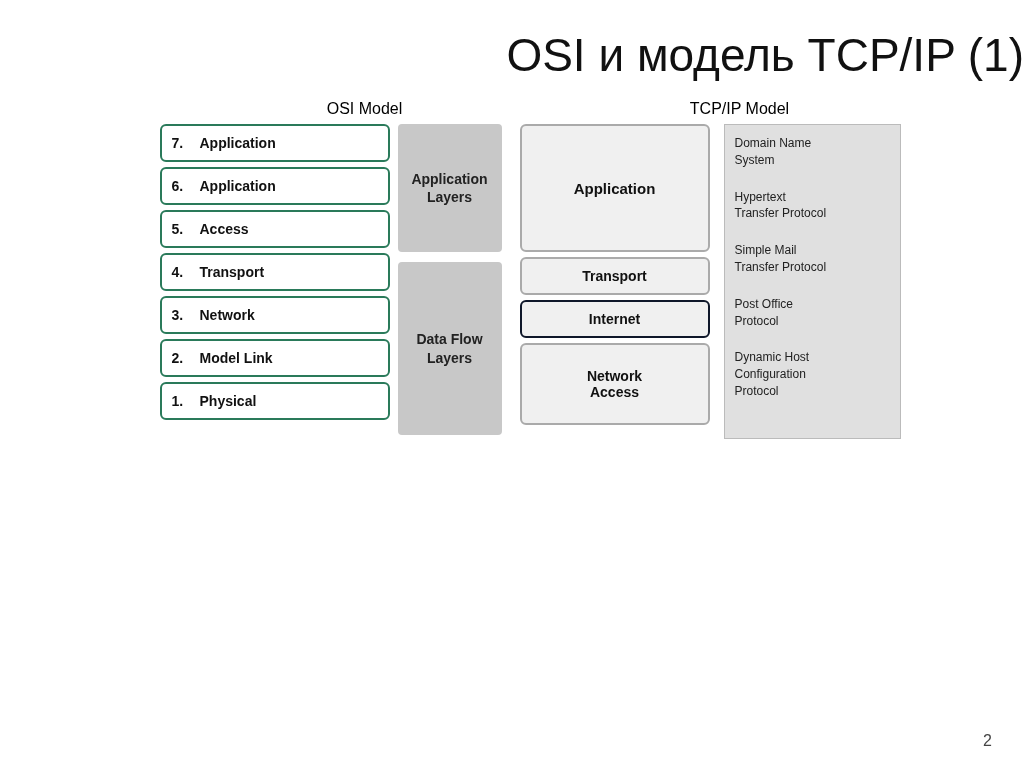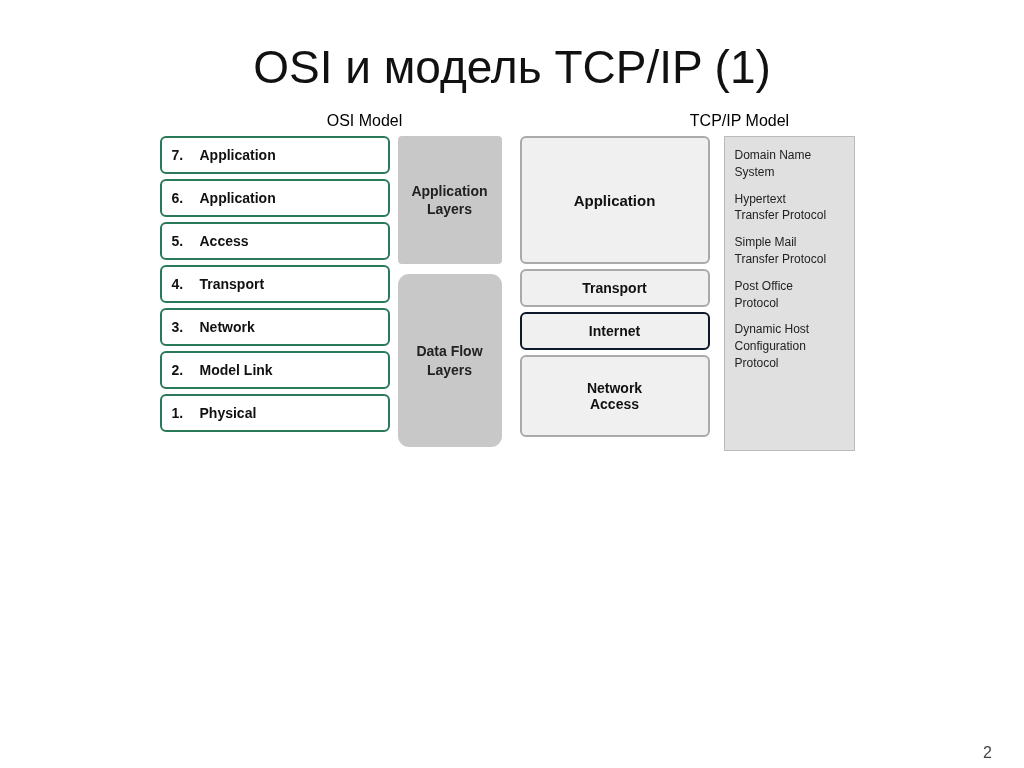--- a/index.html
+++ b/index.html
@@ -13,28 +13,27 @@
     }
 
     .page {
       width: 1024px;
       height: 768px;
       background: #ffffff;
       position: relative;
     }
 
     .title {
-      text-align: center;
+      text-align: right;
       font-size: 46px;
       font-weight: 300;
       padding-top: 28px;
       padding-bottom: 18px;
       color: #111;
       letter-spacing: 0px;
-      margin-top: 12px;
     }
 
     .osi-layer-box {
       border: 2px solid #2a7a5a;
       border-radius: 6px;
       padding: 6px 10px;
       display: flex;
       align-items: center;
       background: #fff;
       font-size: 14px;
@@ -142,21 +141,21 @@
       padding: 4px 8px;
       text-align: center;
       line-height: 1.3;
     }
 
     .bracket-data {
       display: flex;
       align-items: center;
       justify-content: center;
       background: #c8c8c8;
-      border-radius: 11px;
+      border-radius: 4px;
       padding: 4px 8px;
       text-align: center;
       line-height: 1.3;
     }
   </style>
 </head>
 <body>
 
 <div class="page">
 
@@ -227,21 +226,21 @@
         <div class="tcpip-layer-box tcpip-internet" style="height:38px; border:2px solid #0f172a; border-radius:6px; background:#f0f0f0; display:flex; align-items:center; justify-content:center; font-size:14px; font-weight:bold;">
           Internet
         </div>
 
         <div class="tcpip-layer-box tcpip-network" style="height:82px; border:2px solid #aaa; border-radius:6px; background:#f0f0f0; display:flex; align-items:center; justify-content:center; font-size:14px; font-weight:bold; text-align:center;">
           Network<br>Access
         </div>
       </div>
 
       <div class="proto-col">
-        <div style="border:1px solid #bbb; background:#e0e0e0; padding:10px 10px; display:flex; flex-direction:column; gap:10px; width:131px; min-height:315px;">
+        <div style="border:1px solid #bbb; background:#e0e0e0; padding:10px 10px; display:flex; flex-direction:column; gap:20px; width:177px; min-height:315px;">
           <div class="protocol-entry">Domain Name<br>System</div>
           <div class="protocol-entry">Hypertext<br>Transfer Protocol</div>
           <div class="protocol-entry">Simple Mail<br>Transfer Protocol</div>
           <div class="protocol-entry">Post Office<br>Protocol</div>
           <div class="protocol-entry">Dynamic Host<br>Configuration<br>Protocol</div>
         </div>
       </div>
 
     </div>
   </div>

